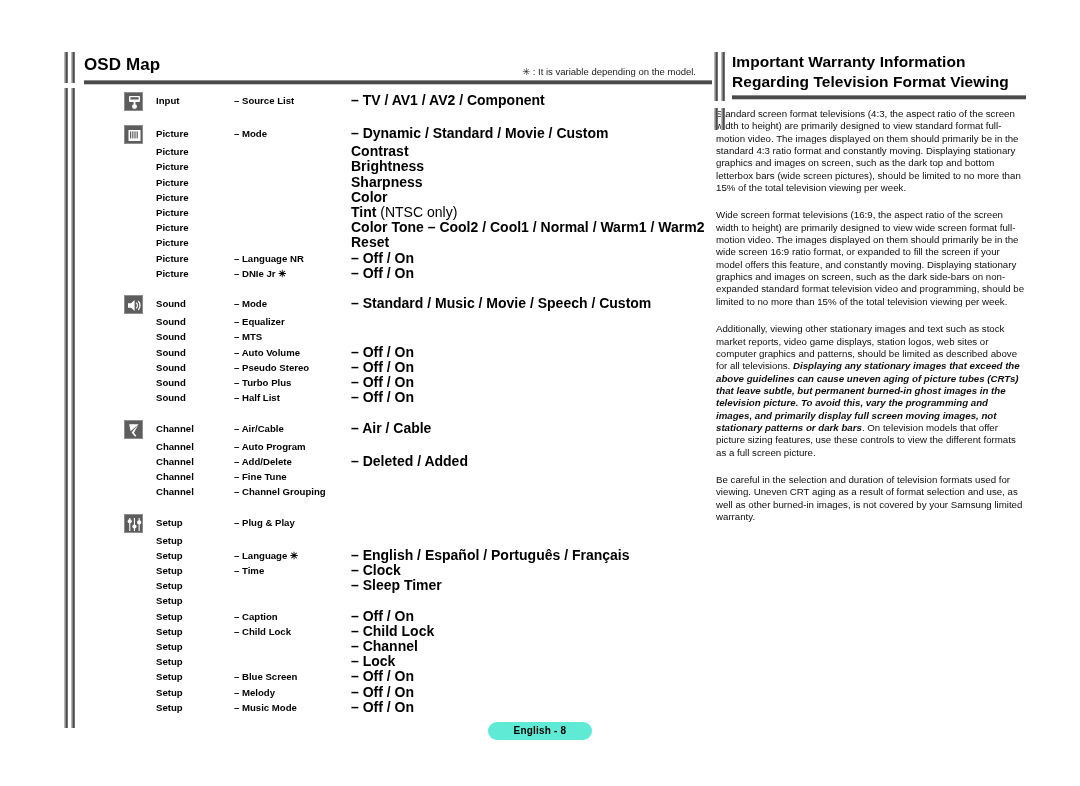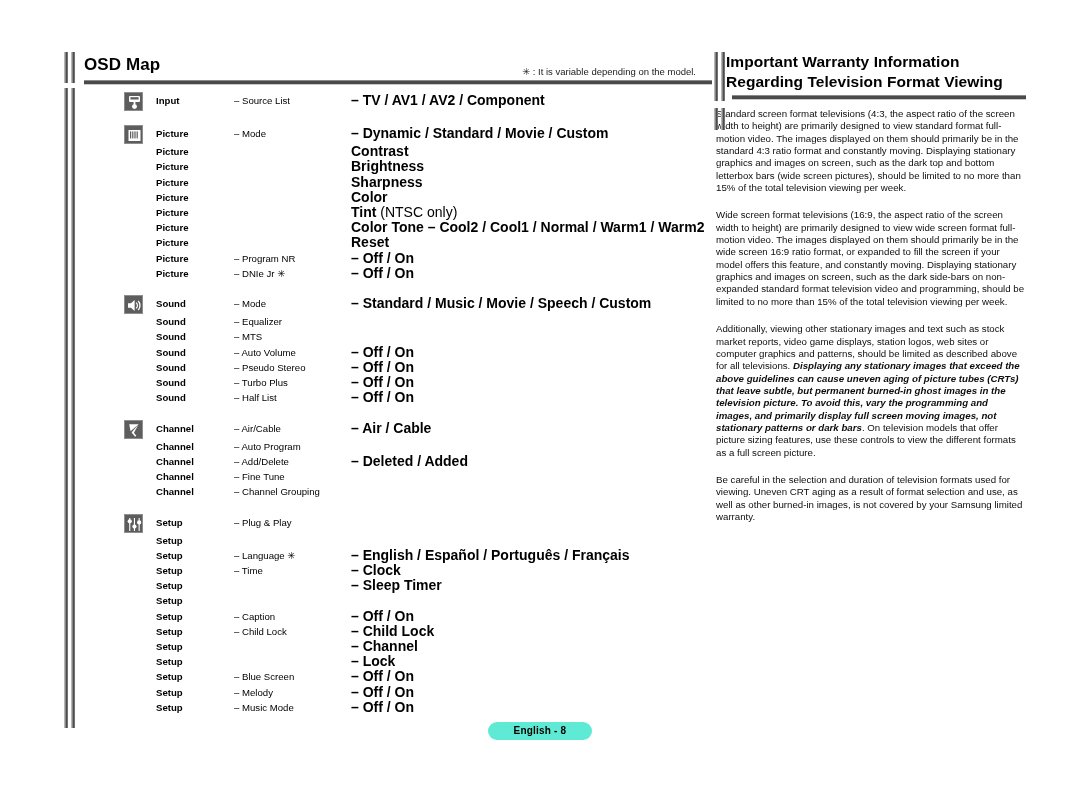--- a/index.html
+++ b/index.html
@@ -92,21 +92,21 @@
     width: 78px;
     flex: 0 0 78px;
     font-size: 9.6px;
     font-weight: bold;
     line-height: 15.2px;
   }
   .col-l2 {
     width: 117px;
     flex: 0 0 117px;
     font-size: 9.6px;
-    font-weight: normal;
+    font-weight: bold;
     line-height: 15.2px;
     white-space: nowrap;
   }
   .col-l3 {
     flex: 1 1 auto;
     font-size: 14px;
     font-weight: bold;
     line-height: 15.2px;
     white-space: nowrap;
   }
@@ -126,21 +126,21 @@
   .spacer-15 { height: 15.2px; }
 
   
   .right-panel {
     position: absolute;
     left: 714px;
     top: 52px;
     width: 312px;
   }
   .r-hdr {
-    padding-left: 12px;
+    padding-left: 18px;
     position: relative;
   }
   .r-hdr-line {
     font-size: 15.5px;
     font-weight: bold;
     line-height: 20px;
     letter-spacing: 0.05px;
   }
   .r-rule {
     height: 3px;
@@ -279,21 +279,21 @@
         </div>
         <div class="map-row">
           <div class="col-icon"></div>
           <div class="col-cat">Picture</div>
           <div class="col-l2"></div>
           <div class="col-l3">Reset</div>
         </div>
         <div class="map-row">
           <div class="col-icon"></div>
           <div class="col-cat">Picture</div>
-          <div class="col-l2">– Program NR</div>
+          <div class="col-l2">– Language NR</div>
           <div class="col-l3">– Off / On</div>
         </div>
         <div class="map-row">
           <div class="col-icon"></div>
           <div class="col-cat">Picture</div>
           <div class="col-l2">– DNIe Jr ✳</div>
           <div class="col-l3">– Off / On</div>
         </div>
         <div class="spacer-15"></div>
         <div class="map-row">

